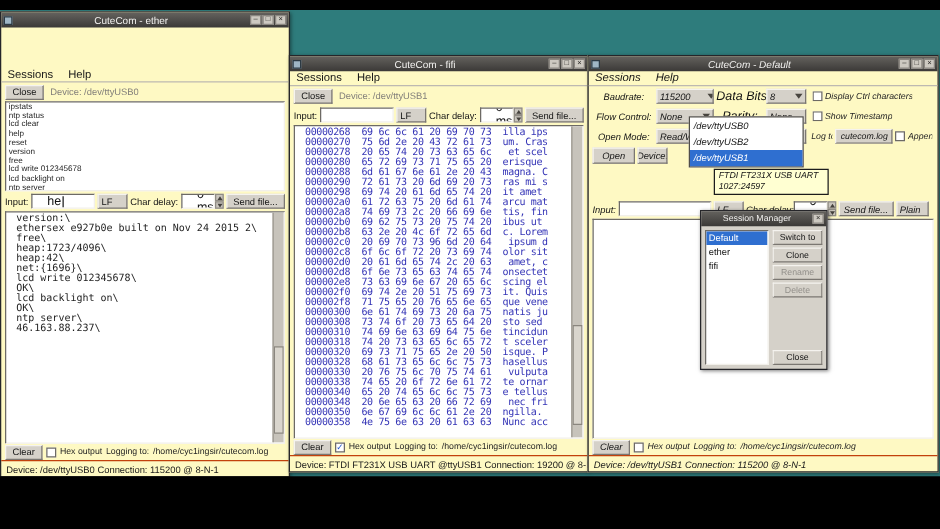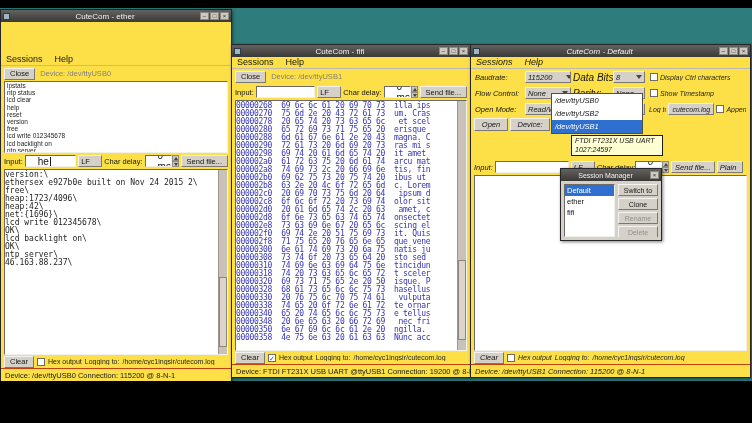--- a/index.html
+++ b/index.html
@@ -4,21 +4,21 @@
 <style>
   * { margin:0; padding:0; box-sizing:border-box; }
   html,body { width:752px; height:423px; }
   body { position:relative; background:#000; font-family:"Liberation Sans", sans-serif; overflow:hidden; }
 
   .desktop { position:absolute; left:0; top:8px; width:752px; height:374px; background:#2e7c7c; z-index:0; }
   .bar { position:absolute; left:0; width:752px; background:#000; z-index:30; }
   .bar.top { top:0; height:8px; }
   .bar.bottom { top:381px; height:42px; }
 
-  .window { position:absolute; background:#fde047; border:1px solid #26262a; display:flex; flex-direction:column; box-shadow:1px 1px 3px rgba(0,0,0,.45); }
+  .window { position:absolute; background:#fef9c3; border:1px solid #26262a; display:flex; flex-direction:column; box-shadow:1px 1px 3px rgba(0,0,0,.45); }
   #win-ether { left:0; top:9px; width:232px; height:373px; z-index:1; }
   #win-fifi  { left:231px; top:44px; width:240px; height:334px; z-index:2; }
   #win-default { left:470px; top:44px; width:281px; height:334px; z-index:3; position:absolute;font-style:italic; }
 
   .titlebar { height:12px; flex:none; background:linear-gradient(#64625e,#3b3937); color:#f2f1ef; font-size:8px; display:flex; align-items:center; padding:0 2px; gap:2px; }
   .titlebar .title { flex:1; text-align:center; white-space:nowrap; overflow:hidden; line-height:11px; }
   .ticon { width:7px; height:7px; background:#9fb6c5; border:1px solid #2c3a44; flex:none; }
   .wbtns { display:flex; gap:1px; flex:none; }
   .wbtn { width:9px; height:8px; background:#cdc9c1; border:1px solid #8b8781; color:#2d2b28; font-size:6px; line-height:6px; text-align:center; overflow:hidden; }
 
@@ -42,52 +42,52 @@
   .caret { width:1px; height:9px; background:#1c1c1c; margin-left:1px; flex:none; }
   .combo { display:inline-flex; align-items:center; justify-content:space-between; gap:14px; height:12px; background:#d5d1c9; border:1px solid; border-color:#f5f3ef #7b7772 #7b7772 #f5f3ef; font-size:7.5px; color:#141414; padding:0 2px; white-space:nowrap; overflow:hidden; flex:none; }
   .arr { width:0; height:0; border-left:3px solid transparent; border-right:3px solid transparent; border-top:4px solid #48453f; flex:none; }
   .spin { display:inline-flex; flex:none; }
   .spinfield { width:27px; flex:none; }
   .spinarrows { width:7px; height:12px; display:flex; flex-direction:column; }
   .spinarrows span { flex:1; background:#c9c5bd; border:1px solid #908c85; position:relative; }
   .ua::after { content:""; position:absolute; left:1px; top:1px; border-left:2px solid transparent; border-right:2px solid transparent; border-bottom:3px solid #44413c; }
   .da::after { content:""; position:absolute; left:1px; top:1px; border-left:2px solid transparent; border-right:2px solid transparent; border-top:3px solid #44413c; }
 
-  .term { flex:1; background:#fff; border:1px solid; border-color:#6d6a65 #f2f0ea #f2f0ea #6d6a65; margin:0 3px; position:relative; overflow:hidden; padding:1px 0; }
+  .term { flex:1; background:#fff; border:1px solid; border-color:#6d6a65 #f2f0ea #f2f0ea #6d6a65; margin:0 3px; position:relative; overflow:hidden; padding:1px 8px; }
   .out-line { font-family:"DejaVu Sans Mono", monospace; font-size:8px; line-height:8px; color:#1c1c1c; white-space:pre; }
   .hex-line { font-family:"DejaVu Sans Mono", monospace; font-size:8px; line-height:8px; color:#3434b6; white-space:pre; letter-spacing:-0.3px; }
   .vsb { position:absolute; top:0; right:0; bottom:0; width:9px; background:#c7c3bb; border-left:1px solid #9b978f; }
   .vsb .thumb { position:absolute; left:0px; width:8px; background:#d9d5cd; border:1px solid #8a867f; }
 
   .frow { height:13px; flex:none; display:flex; align-items:center; gap:3px; padding:0 3px; }
   .cb { width:8px; height:8px; flex:none; background:#fff; border:1px solid #6d6a65; font-size:7px; line-height:7px; text-align:center; color:#2255cc; overflow:hidden; }
   .small-lbl { font-size:7px; color:#242424; white-space:nowrap; overflow:hidden; }
 
   .statusbar { height:13px; flex:none; display:flex; align-items:center; padding:0 4px; font-size:7.5px; color:#191919; border-top:1px solid #c2410c; white-space:nowrap; overflow:hidden; }
 
   
   .settings { height:48px; flex:none; padding:0 2px; overflow:hidden; }
-  .srow { height:16px; display:flex; align-items:center; gap:2px; padding:0 2px; overflow:hidden; }
+  .srow { height:16px; display:flex; align-items:center; gap:2px; padding:0 2px; overflow:hidden;text-align:center; }
   .sl1 { width:48px; flex:none; font-size:7.5px; color:#141414; white-space:nowrap; }
   .sl2 { width:38px; flex:none; font-size:10px; color:#141414; white-space:nowrap; }
   .sc1 { width:46px; }
   .sc2 { width:32px; }
   .c3 { display:flex; align-items:center; gap:2px; margin-left:3px; overflow:hidden; }
   .c3 .small-lbl { font-size:7px; }
 
   .spacer27 { height:27px; flex:none; }
 
   .device-popup { position:absolute; left:80px; top:48px; width:92px; background:#fff; border:1px solid #504e49; z-index:6; }
   .popup-item { height:13px; display:flex; align-items:center; padding:0 3px; font-size:7.5px; color:#141414; white-space:nowrap; overflow:hidden; }
   .popup-item.selected { background:#2f6fd0; color:#fff; }
 
   .tooltip { position:absolute; left:100px; top:90px; width:92px; height:21px; background:#ffffd2; border:1px solid #1c1c1c; z-index:7; font-size:7px; line-height:9px; color:#141414; padding:0 3px; overflow:hidden; }
 
   
-  #session-dialog { position:absolute; left:560px; top:168px; width:102px; height:73px; background:#d5d1c9; border:1px solid #26262a; z-index:10; display:flex; flex-direction:column; box-shadow:1px 1px 3px rgba(0,0,0,.5);justify-content:space-between; }
+  #session-dialog { position:absolute; left:560px; top:168px; width:102px; height:128px; background:#d5d1c9; border:1px solid #26262a; z-index:10; display:flex; flex-direction:column; box-shadow:1px 1px 3px rgba(0,0,0,.5);justify-content:space-between; }
   #session-dialog .titlebar { font-size:7px; }
   .dlg-body { flex:1; display:flex; gap:3px; padding:3px; overflow:hidden; }
   .sess-list { width:51px; flex:none; background:#fff; border:1px solid; border-color:#6d6a65 #f2f0ea #f2f0ea #6d6a65; overflow:hidden; }
   .sess-item { height:11px; display:flex; align-items:center; padding:0 2px; font-size:7.5px; color:#141414; white-space:nowrap; overflow:hidden; }
   .sess-item.selected { background:#2f6fd0; color:#fff; }
   .dlg-btn-col { flex:1; display:flex; flex-direction:column; gap:2px; overflow:hidden; }
   .dlg-btn { height:12px; flex:none; display:flex; align-items:center; justify-content:center; background:#d5d1c9; border:1px solid; border-color:#f5f3ef #7b7772 #7b7772 #f5f3ef; font-size:7px; color:#141414; white-space:nowrap; overflow:hidden; }
   .dlg-btn.disabled { color:#928f8a; }
   .dlg-close { margin-top:auto; }
 </style>
@@ -221,21 +221,21 @@
         <div class="hex-line">00000270  75 6d 2e 20 43 72 61 73  um. Cras</div>
         <div class="hex-line">00000278  20 65 74 20 73 63 65 6c   et scel</div>
         <div class="hex-line">00000280  65 72 69 73 71 75 65 20  erisque </div>
         <div class="hex-line">00000288  6d 61 67 6e 61 2e 20 43  magna. C</div>
         <div class="hex-line">00000290  72 61 73 20 6d 69 20 73  ras mi s</div>
         <div class="hex-line">00000298  69 74 20 61 6d 65 74 20  it amet </div>
         <div class="hex-line">000002a0  61 72 63 75 20 6d 61 74  arcu mat</div>
         <div class="hex-line">000002a8  74 69 73 2c 20 66 69 6e  tis, fin</div>
         <div class="hex-line">000002b0  69 62 75 73 20 75 74 20  ibus ut </div>
         <div class="hex-line">000002b8  63 2e 20 4c 6f 72 65 6d  c. Lorem</div>
-        <div class="hex-line">000002c0  20 69 70 73 75 6d 20 64   ipsum d</div>
+        <div class="hex-line">000002c0  20 69 70 73 96 6d 20 64   ipsum d</div>
         <div class="hex-line">000002c8  6f 6c 6f 72 20 73 69 74  olor sit</div>
         <div class="hex-line">000002d0  20 61 6d 65 74 2c 20 63   amet, c</div>
         <div class="hex-line">000002d8  6f 6e 73 65 63 74 65 74  onsectet</div>
         <div class="hex-line">000002e8  73 63 69 6e 67 20 65 6c  scing el</div>
         <div class="hex-line">000002f0  69 74 2e 20 51 75 69 73  it. Quis</div>
         <div class="hex-line">000002f8  71 75 65 20 76 65 6e 65  que vene</div>
         <div class="hex-line">00000300  6e 61 74 69 73 20 6a 75  natis ju</div>
         <div class="hex-line">00000308  73 74 6f 20 73 65 64 20  sto sed </div>
         <div class="hex-line">00000310  74 69 6e 63 69 64 75 6e  tincidun</div>
         <div class="hex-line">00000318  74 20 73 63 65 6c 65 72  t sceler</div>
@@ -325,21 +325,21 @@
       <span class="c3" style="margin-left:2px">
         <span class="small-lbl">Log to:</span>
         <span class="btn" style="width:46px;font-size:7px">cutecom.log</span>
         <span class="cb"></span>
         <span class="small-lbl">Append</span>
       </span>
     </div>
   </div>
   <div class="toolbar" style="gap:2px">
     <span class="btn" style="width:34px;height:13px">Open</span>
-    <span class="btn" style="width:40px;height:13px">Device:</span>
+    <span class="btn" style="width:24px;height:13px">Device:</span>
   </div>
   <div class="device-popup">
       <div class="popup-item">/dev/ttyUSB0</div>
       <div class="popup-item">/dev/ttyUSB2</div>
       <div class="popup-item selected">/dev/ttyUSB1</div>
     </div>
   <div class="tooltip">
     <div>FTDI FT231X USB UART</div>
     <div>1027:24597</div>
   </div>

